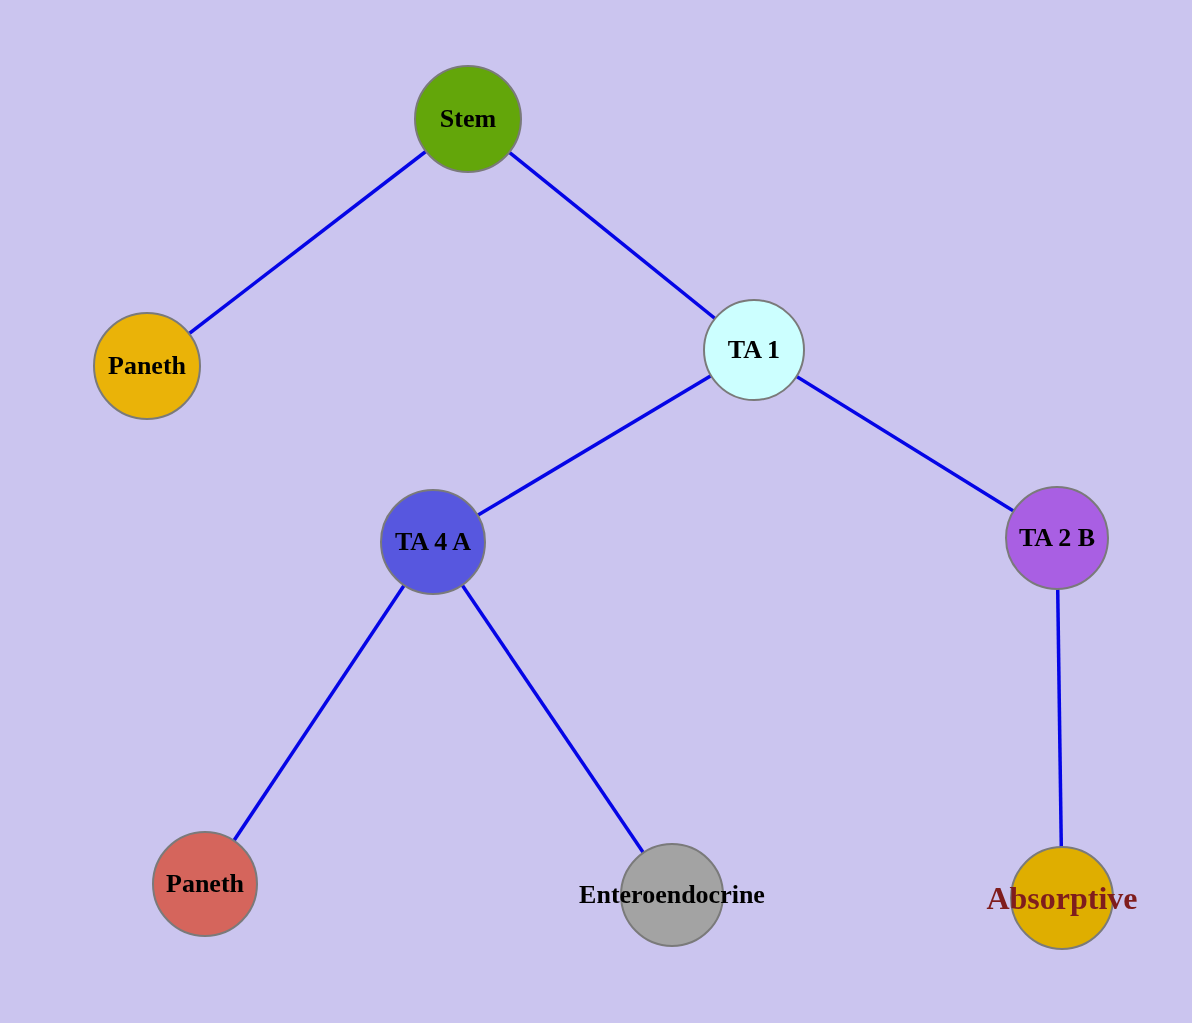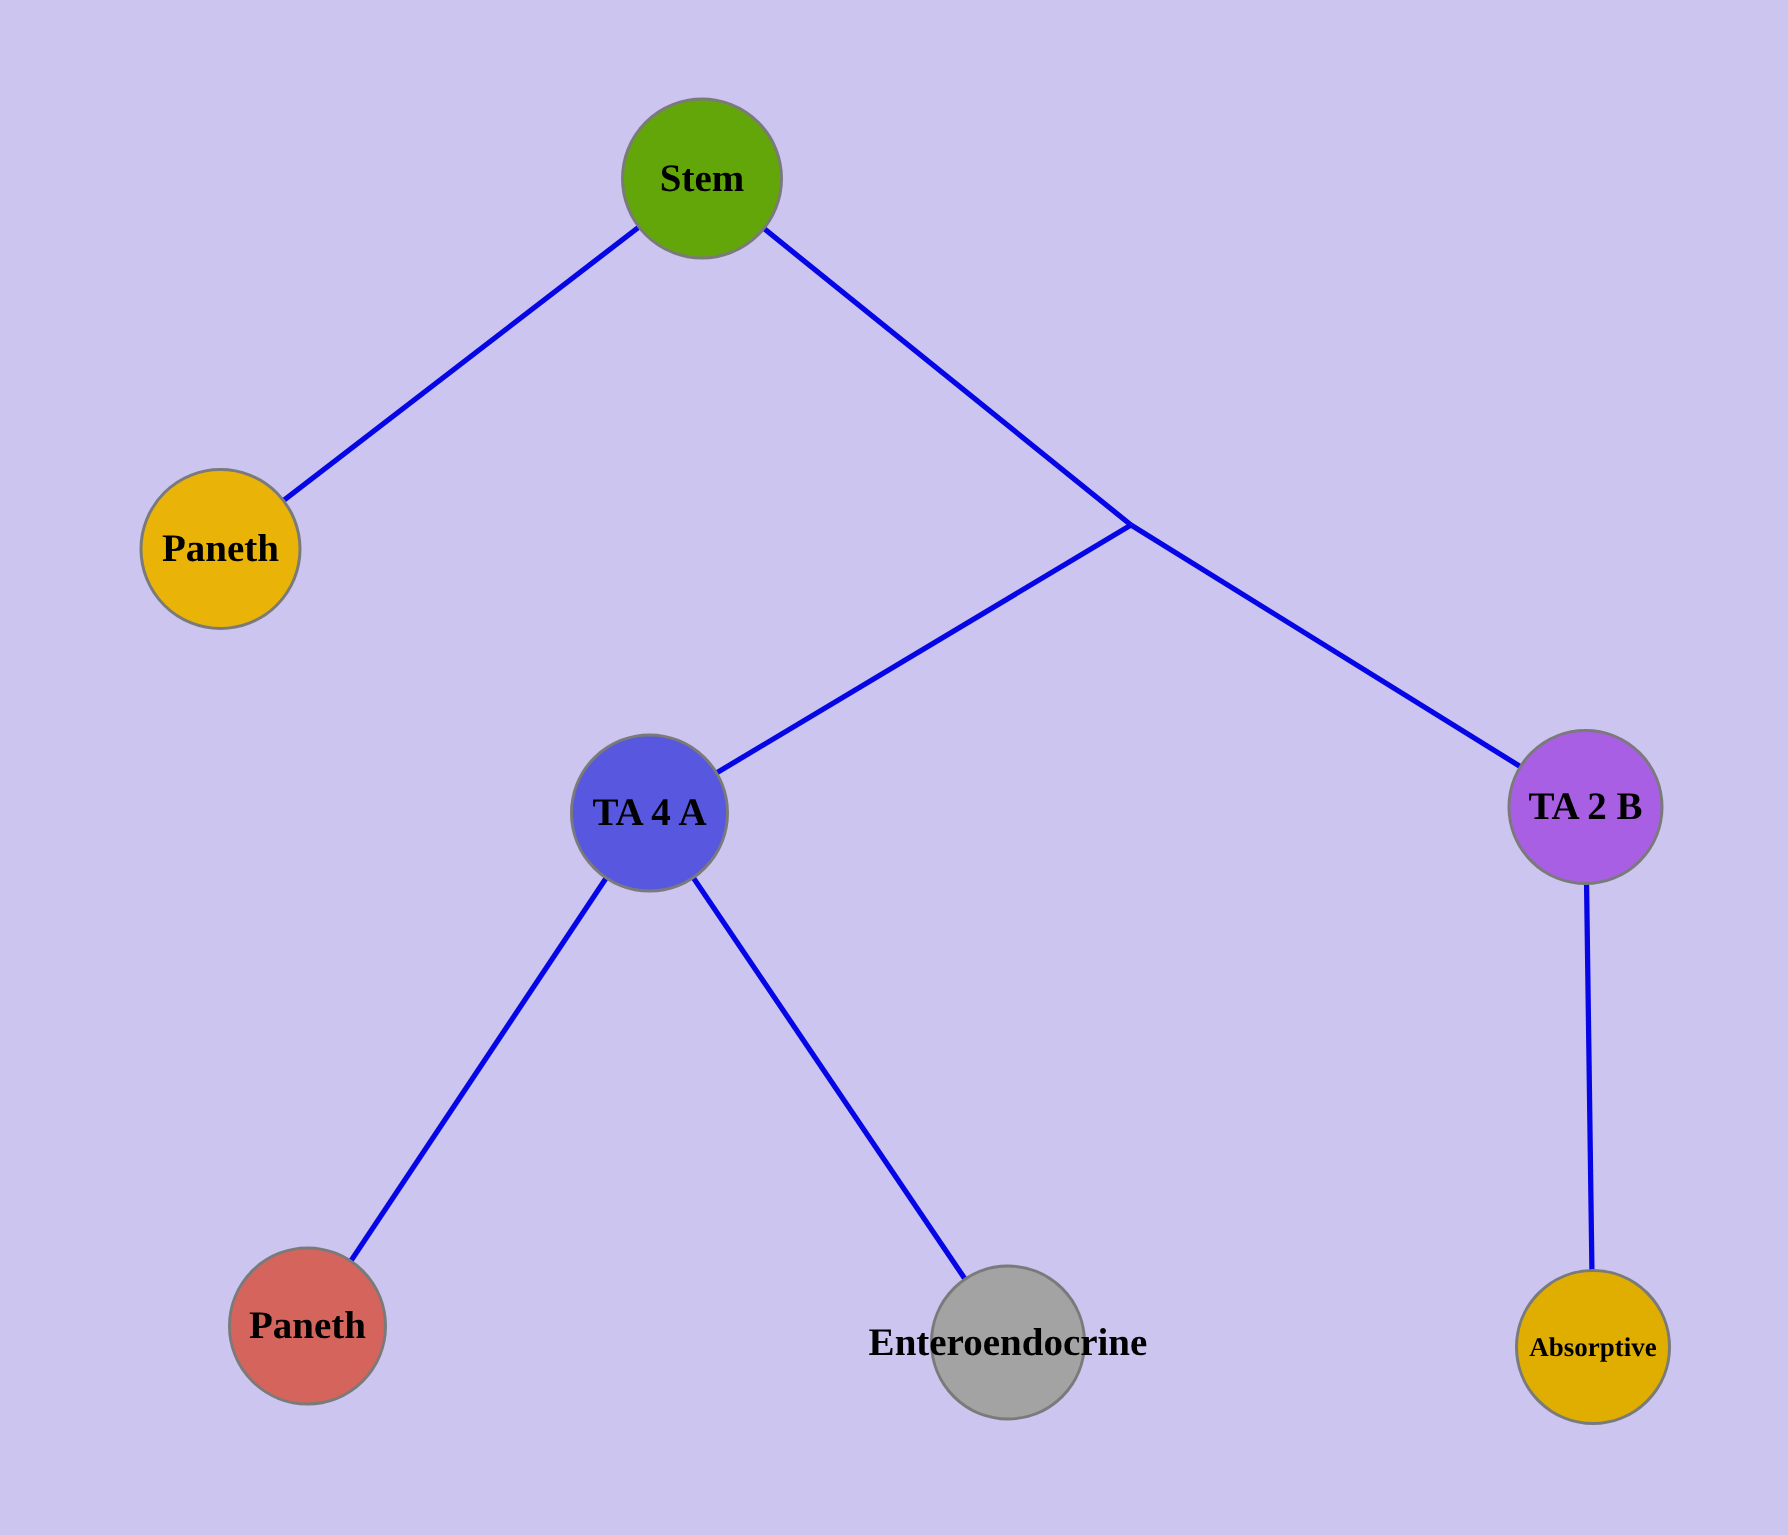--- a/index.html
+++ b/index.html
@@ -43,28 +43,31 @@
       <line x1="433" y1="542" x2="205" y2="884" stroke="#0505E6" stroke-width="3.5"></line>
       <line x1="433" y1="542" x2="672" y2="895" stroke="#0505E6" stroke-width="3.5"></line>
       <line x1="1057" y1="538" x2="1062" y2="898" stroke="#0505E6" stroke-width="3.5"></line>
     </svg>
     <div class="node" style="left: 414px; top: 65px; width: 108px; height: 108px; background: rgb(99, 166, 10); border: 2px solid rgb(122, 122, 122);">
       <span class="node-label" style="font-size: 26px; color: rgb(0, 0, 0);">Stem</span>
     </div>
     <div class="node" style="left: 93px; top: 312px; width: 108px; height: 108px; background: #eab308; border: 2px solid rgb(122, 122, 122);">
       <span class="node-label" style="font-size: 26px; color: rgb(0, 0, 0);">Paneth</span>
     </div>
+    <div class="node" style="left: 703px; top: 299px; width: 102px; height: 102px; background: rgb(204, 255, 255); border: 2px solid rgb(122, 122, 122);">
+      <span class="node-label" style="font-size: 26px; color: rgb(0, 0, 0);">TA 1</span>
+    </div>
     <div class="node" style="left: 380px; top: 489px; width: 106px; height: 106px; background: rgb(87, 87, 223); border: 2px solid rgb(122, 122, 122);">
       <span class="node-label" style="font-size: 26px; color: rgb(0, 0, 0);">TA 4 A</span>
     </div>
     <div class="node" style="left: 1005px; top: 486px; width: 104px; height: 104px; background: rgb(169, 95, 227); border: 2px solid rgb(122, 122, 122);">
       <span class="node-label" style="font-size: 26px; color: rgb(0, 0, 0);">TA 2 B</span>
     </div>
     <div class="node" style="left: 152px; top: 831px; width: 106px; height: 106px; background: rgb(213, 101, 92); border: 2px solid rgb(122, 122, 122);">
       <span class="node-label" style="font-size: 26px; color: rgb(0, 0, 0);">Paneth</span>
     </div>
     <div class="node" style="left: 620px; top: 843px; width: 104px; height: 104px; background: #a3a3a3; border: 2px solid rgb(122, 122, 122);">
       <span class="node-label" style="font-size: 26px; color: rgb(0, 0, 0);">Enteroendocrine</span>
     </div>
     <div class="node" style="left: 1010px; top: 846px; width: 104px; height: 104px; background: rgb(223, 174, 0); border: 2px solid rgb(122, 122, 122);">
-      <span class="node-label" style="font-size: 18px; color: #000000;">Absorptive</span>
+      <span class="node-label" style="font-size: 32px; color: #7f1d1d;">Absorptive</span>
     </div>
   </div>
 
 </body></html>

